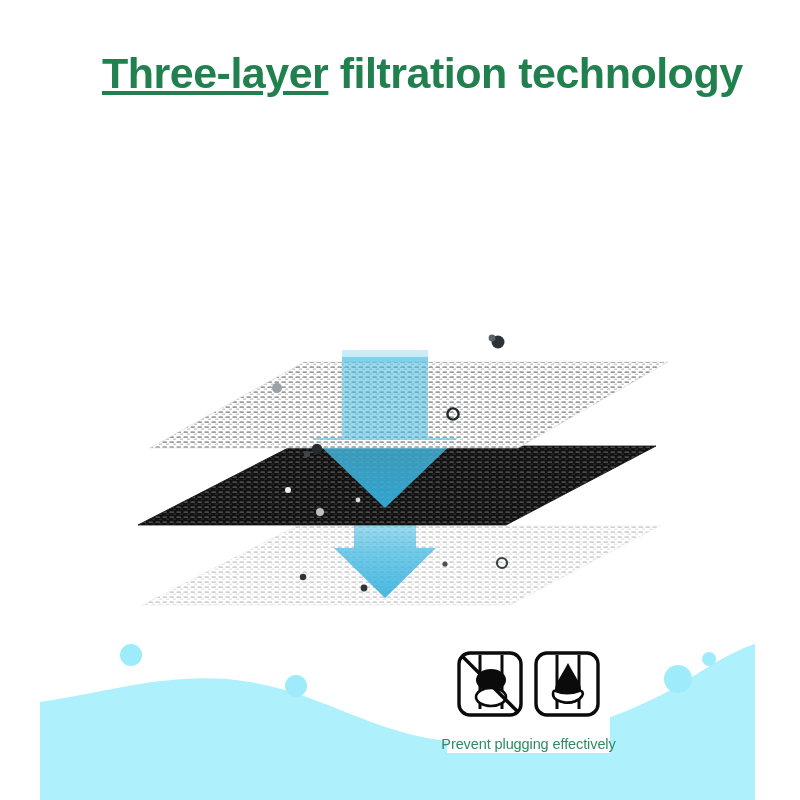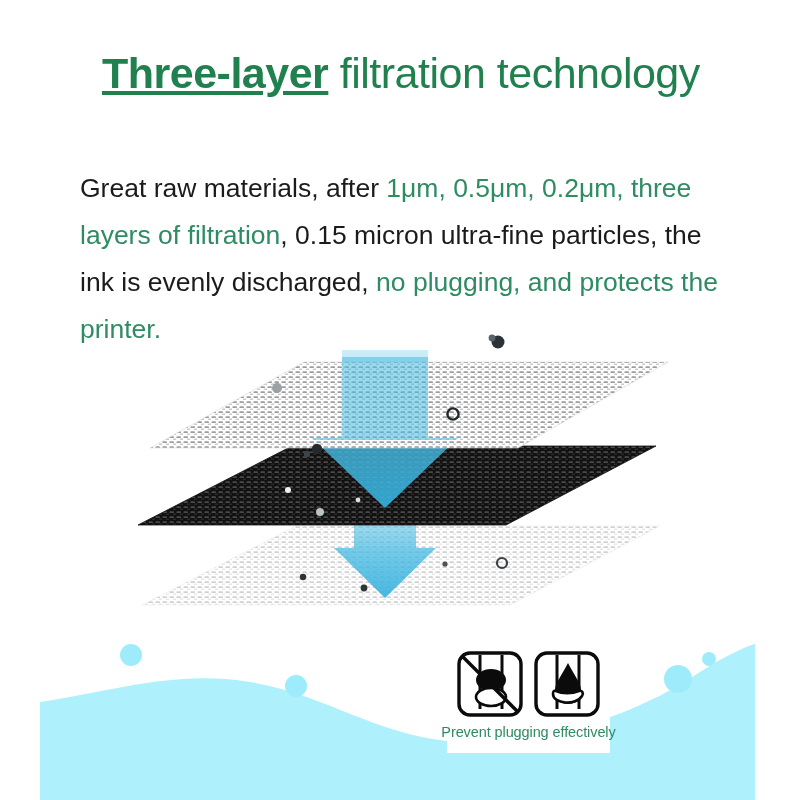--- a/index.html
+++ b/index.html
@@ -13,42 +13,42 @@
   
   .wave-layer{position:absolute;left:0;top:0;width:800px;height:800px;z-index:0;pointer-events:none;}
 
   
   .headline{
     position:absolute;left:102px;top:47px;width:640px;
     font-size:43px;line-height:52px;letter-spacing:-0.5px;
     color:#20814f;white-space:nowrap;z-index:4;
   }
   .headline .hl-strong{font-weight:bold;text-decoration:underline;}
-  .headline .hl-light{font-weight:normal;}
+  .headline .hl-light{font-weight:bold;}
 
   
   .body-copy{
     position:absolute;left:80px;top:138px;width:660px;
     font-size:26.5px;line-height:47px;color:#1b1b1b;z-index:4;
   }
   .body-copy .g{color:#2e8b62;}
 
   
   .illus{position:absolute;left:120px;top:330px;width:560px;height:280px;z-index:3;}
 
   
   .badge-card{
     position:absolute;left:447px;top:643px;width:163px;height:110px;
     background:#ffffff;z-index:6;
     display:flex;flex-direction:column;align-items:center;
     padding-top:6px;box-sizing:border-box;
   }
   .badge-icons{display:flex;gap:7px;}
   .badge-caption{
-    margin-top:5px;font-size:14.5px;color:#2e8b62;
+    margin-top:17px;font-size:14.5px;color:#2e8b62;
     white-space:nowrap;letter-spacing:-0.1px;
   }
 </style>
 </head>
 <body>
 
 <div id="page">
 
   <svg class="wave-layer" viewBox="0 0 800 800" width="800" height="800" aria-hidden="true">
     <defs>
@@ -64,23 +64,20 @@
       <circle cx="296" cy="686" r="11" fill="#9eecfb"></circle>
       <circle cx="678" cy="679" r="14" fill="#9eecfb"></circle>
       <circle cx="709" cy="659" r="7" fill="#9eecfb"></circle>
     </g>
   </svg>
 
   <div class="headline">
     <span class="hl-strong">Three-layer</span><span class="hl-light"> filtration technology</span>
   </div>
 
-  <p class="body-copy">
-    <span>Great raw materials, after </span><span class="g">1μm, 0.5μm, 0.2μm, three layers of filtration</span><span>, 0.15 micron ultra-fine particles, the ink is evenly discharged, </span><span class="g">no plugging, and protects the printer.</span>
-  </p>
 
   <svg class="illus" viewBox="0 0 560 280" width="560" height="280" aria-hidden="true">
     <defs>
 
       <pattern id="meshLight" width="7" height="5" patternUnits="userSpaceOnUse">
         <rect width="7" height="5" fill="#ffffff"></rect>
         <rect x="0.4" y="1.2" width="4.6" height="1.9" rx="0.95" fill="#9a9a9a"></rect>
         <rect x="3.9" y="3.4" width="4.6" height="1.9" rx="0.95" fill="#c8c8c8"></rect>
       </pattern>
       <pattern id="meshDark" width="7" height="5" patternUnits="userSpaceOnUse">

